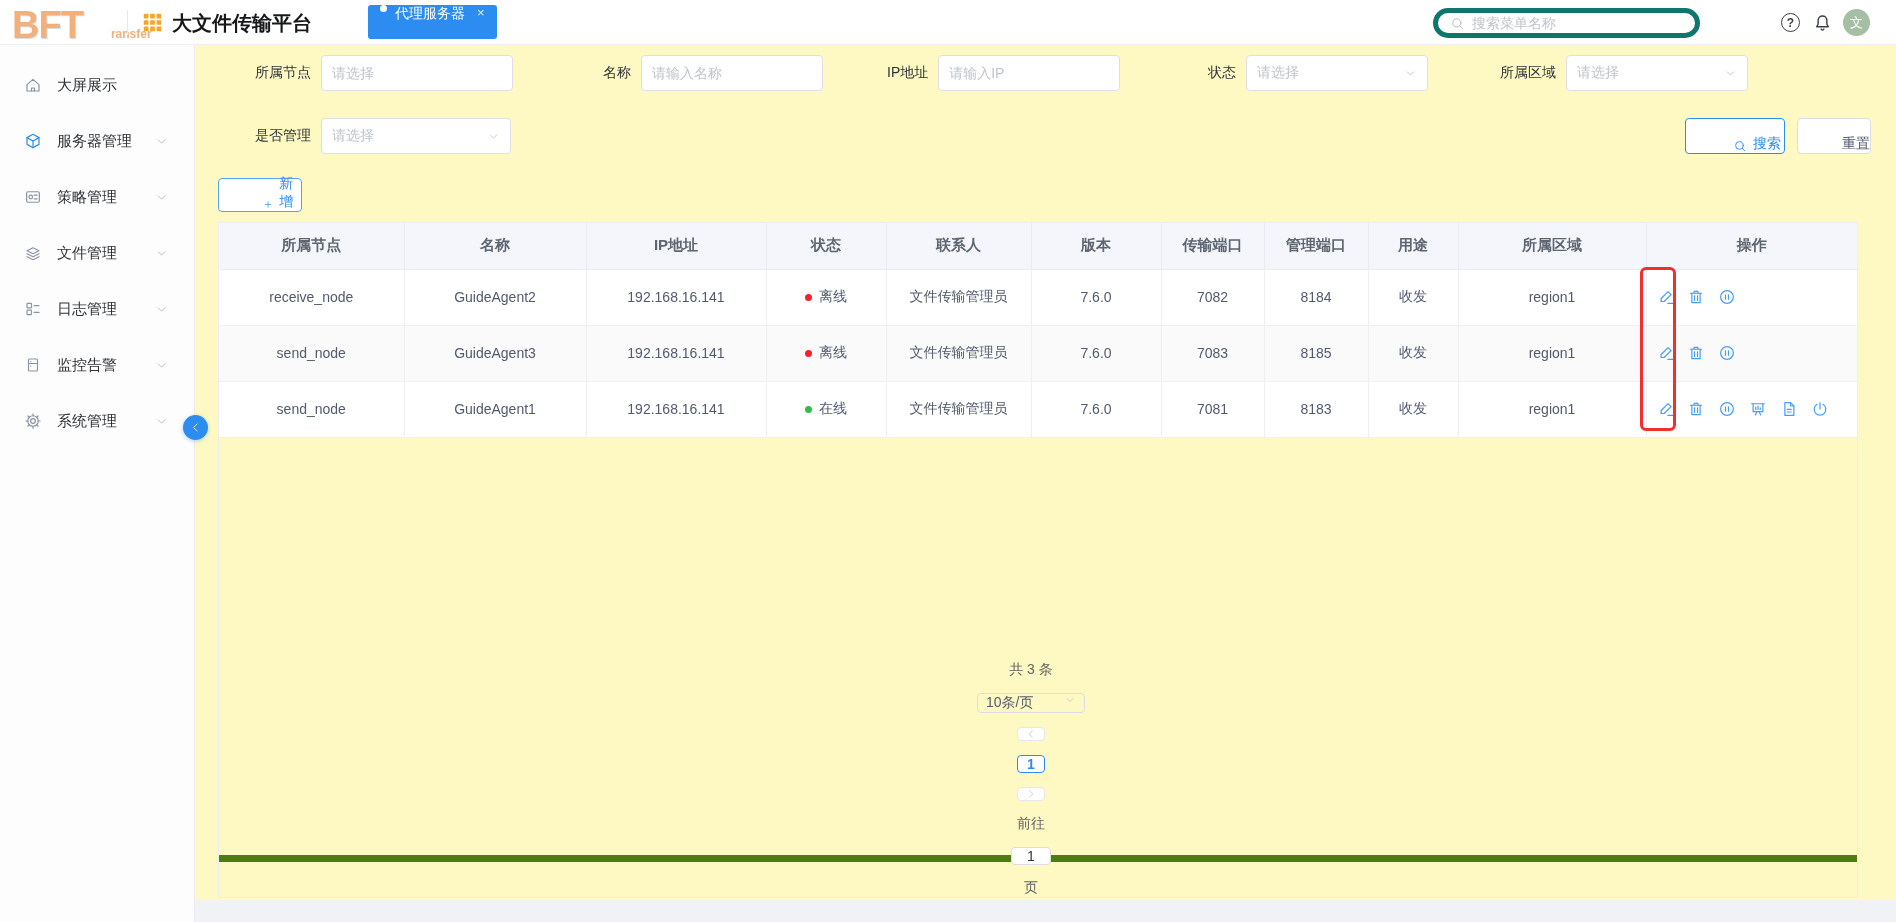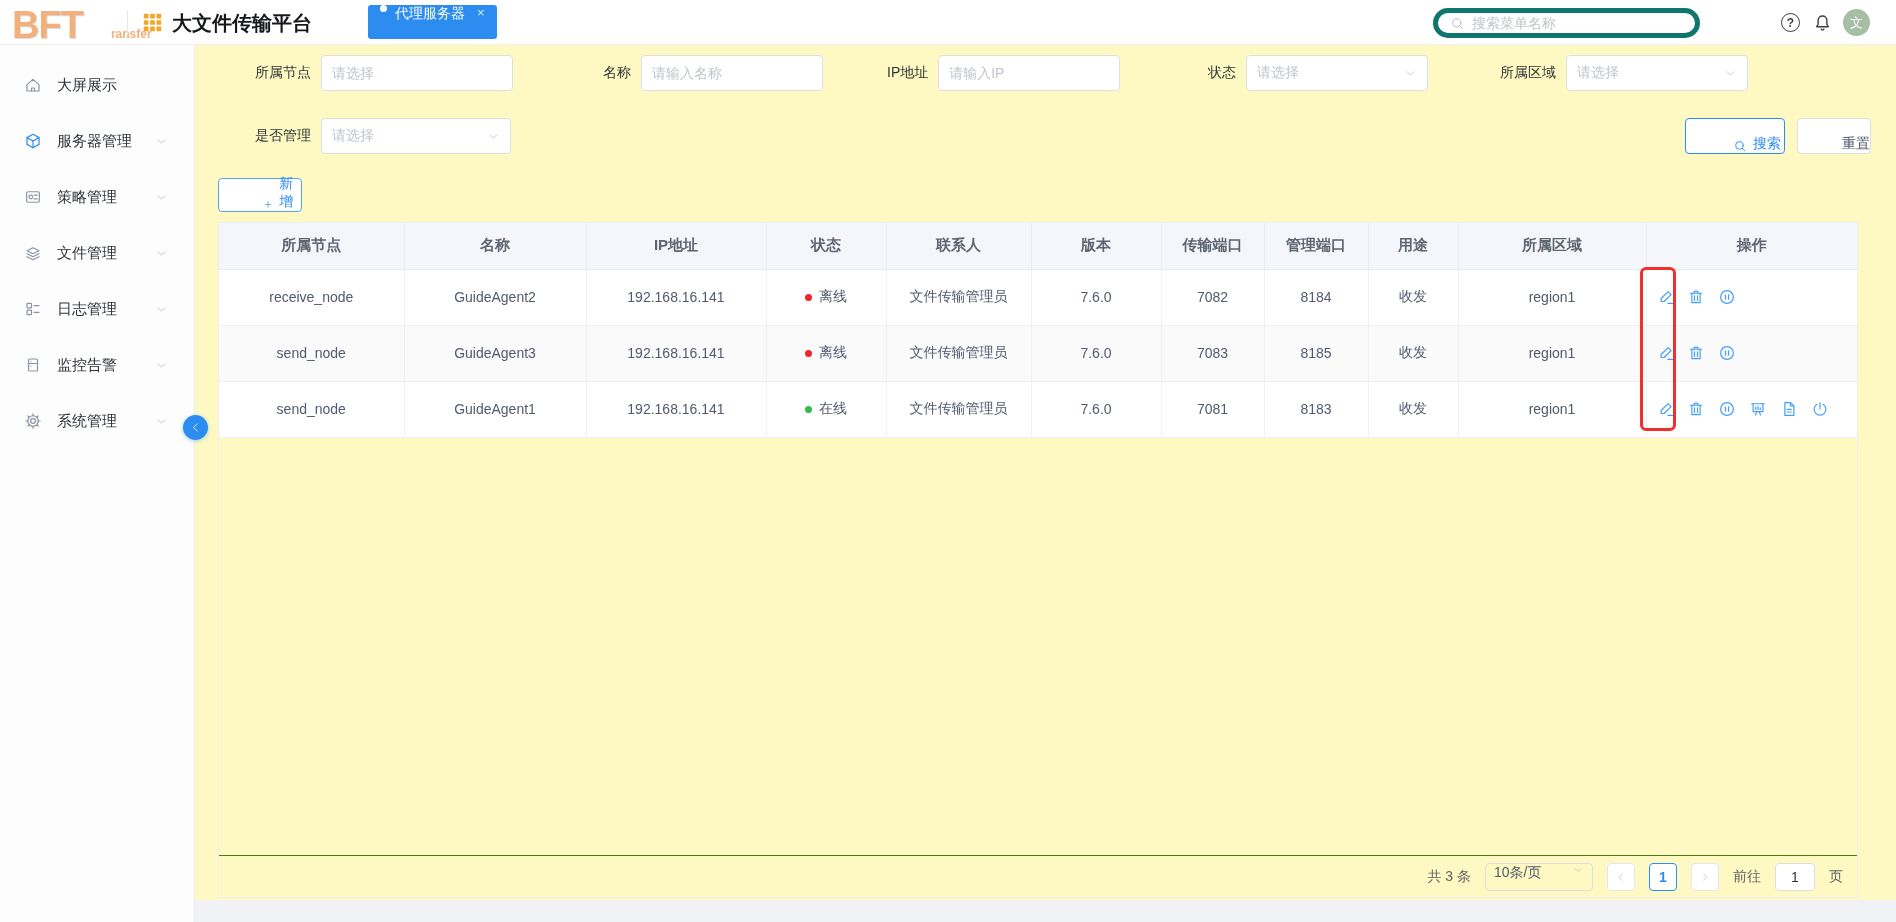--- a/index.html
+++ b/index.html
@@ -81,22 +81,22 @@
   .status-cell { display:inline-flex; align-items:center; gap:7px; }
   .dot { width:7px; height:7px; border-radius:50%; display:inline-block; }
   .dot.offline { background:#f5222d; }
   .dot.online  { background:#2ebe4e; }
   .ops { text-align:left !important; padding-left:10px; }
   .op-ic { display:inline-flex; width:18px; height:18px; color:#459dff; margin-right:9px;
            cursor:pointer; vertical-align:middle; }
   .op-ic svg { width:18px; height:18px; }
 
   
-  .pager { margin-top:auto; height:42px; border-top:1px solid #4d7c0f; display:flex; align-items:center;
-           justify-content:flex-end; gap:14px; padding-right:14px; font-size:14px; color:#606266; }
+  .pager { margin-top:auto; height:42px; border-top:7px solid #4d7c0f; display:flex; align-items:center;
+           justify-content:flex-end; gap:14px; padding-right:14px; font-size:14px; color:#606266;flex-direction:column; }
   .pg-size { width:108px; height:28px; border:1px solid #dcdee2; border-radius:4px; display:flex;
              align-items:flex-start; justify-content:space-between; padding:0 8px; cursor:pointer; color:#515a6e; }
   .pg-size .chev { width:12px; height:12px; color:#c0c4cc; }
   .pg-btn { width:28px; height:28px; border:1px solid #e4e7ed; border-radius:4px; display:flex;
             align-items:center; justify-content:center; color:#c0c4cc; background:#fff; cursor:pointer; }
   .pg-btn svg { width:12px; height:12px; }
   .pg-cur { width:28px; height:28px; border:1px solid #2d8cf0; border-radius:4px; color:#2d8cf0;
             font-weight:bold; display:flex; align-items:center; justify-content:center; background:#fff; }
   .pg-goto-input { width:40px; height:28px; border:1px solid #dcdee2; border-radius:4px;
                    text-align:center; font-size:14px; color:#333; outline:none; }

